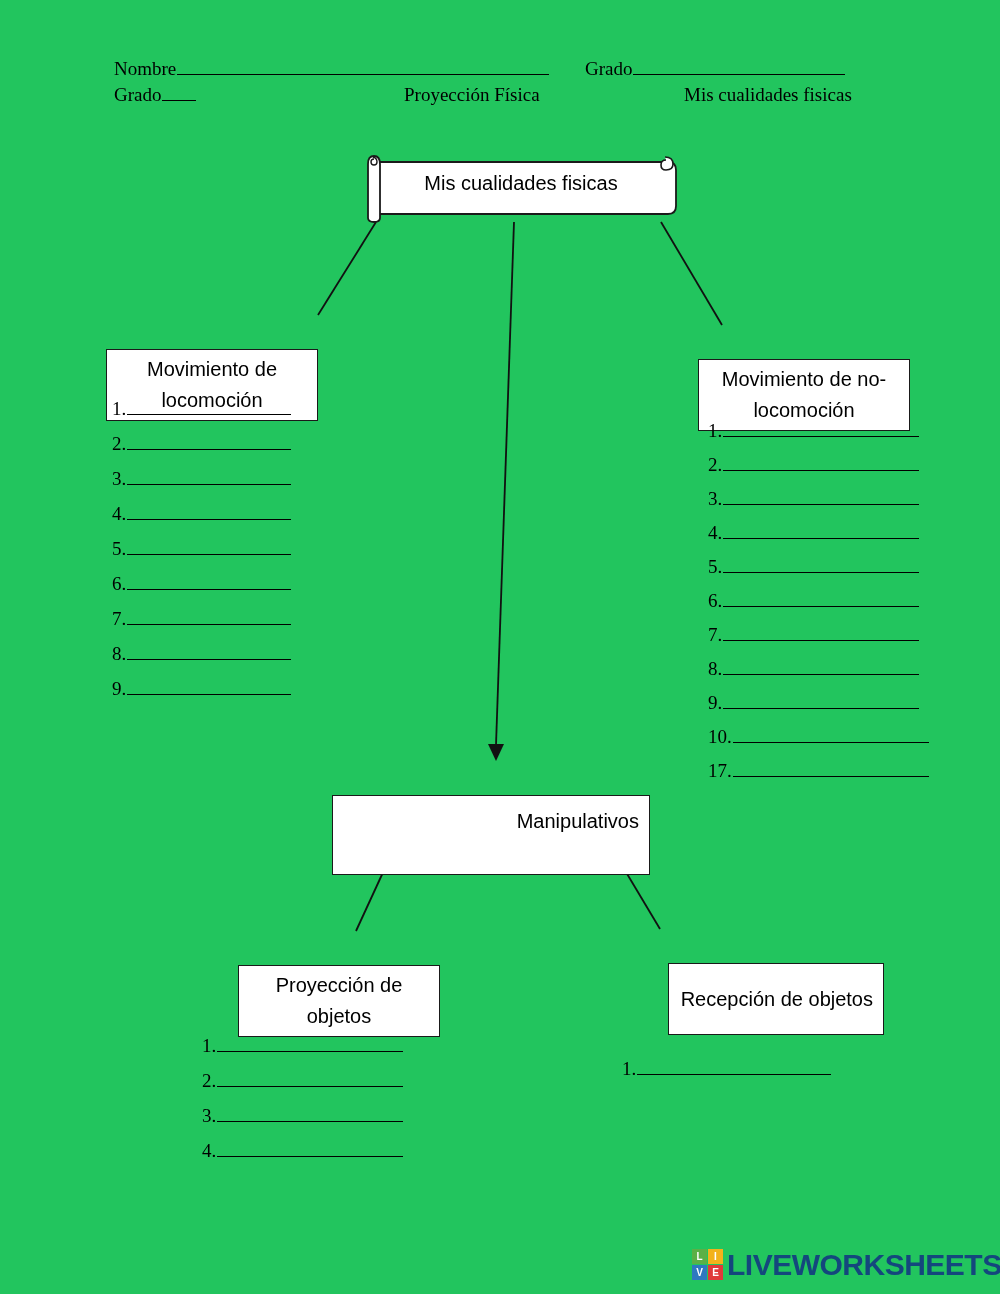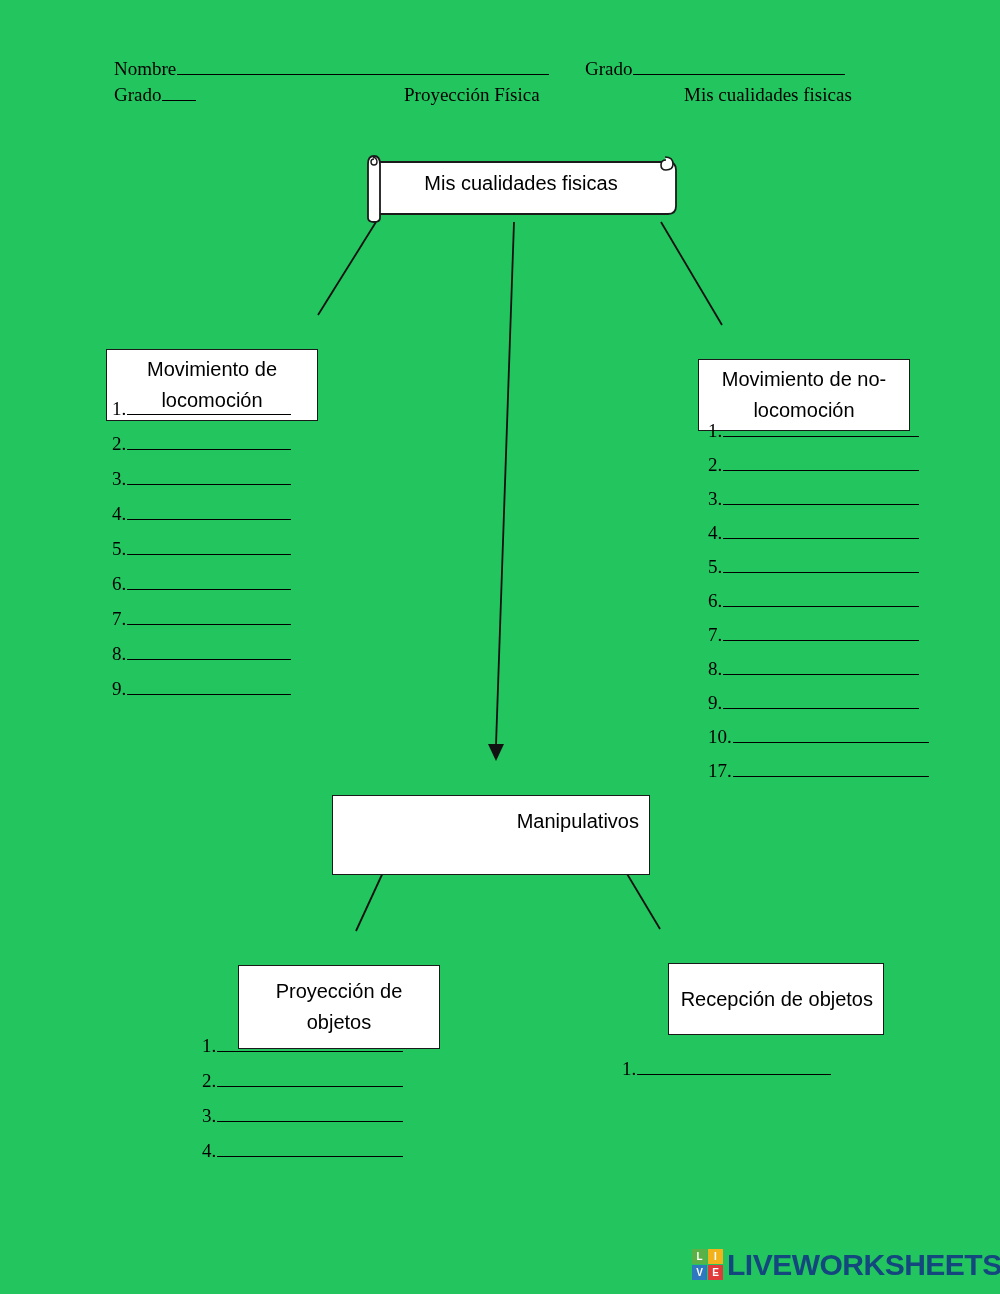--- a/index.html
+++ b/index.html
@@ -94,21 +94,21 @@
   }
 
   #node-loc  { left: 106px; top: 315px; width: 212px; height: 72px; }
   #node-nloc { left: 698px; top: 325px; width: 212px; height: 72px; }
 
   #node-manip {
     left: 332px; top: 761px; width: 318px; height: 80px;
     align-items: flex-start;
     padding-top: 10px;
   }
-  #node-proy { left: 238px; top: 931px; width: 202px; height: 84px; }
+  #node-proy { left: 238px; top: 931px; width: 202px; height: 72px; }
   #node-rec  { left: 668px; top: 929px; width: 216px; height: 72px; }
 
   
   .blank-list {
     position: absolute;
     font-family: "Liberation Serif", serif;
     font-size: 19px;
     color: #000;
   }
   .blank-item {

